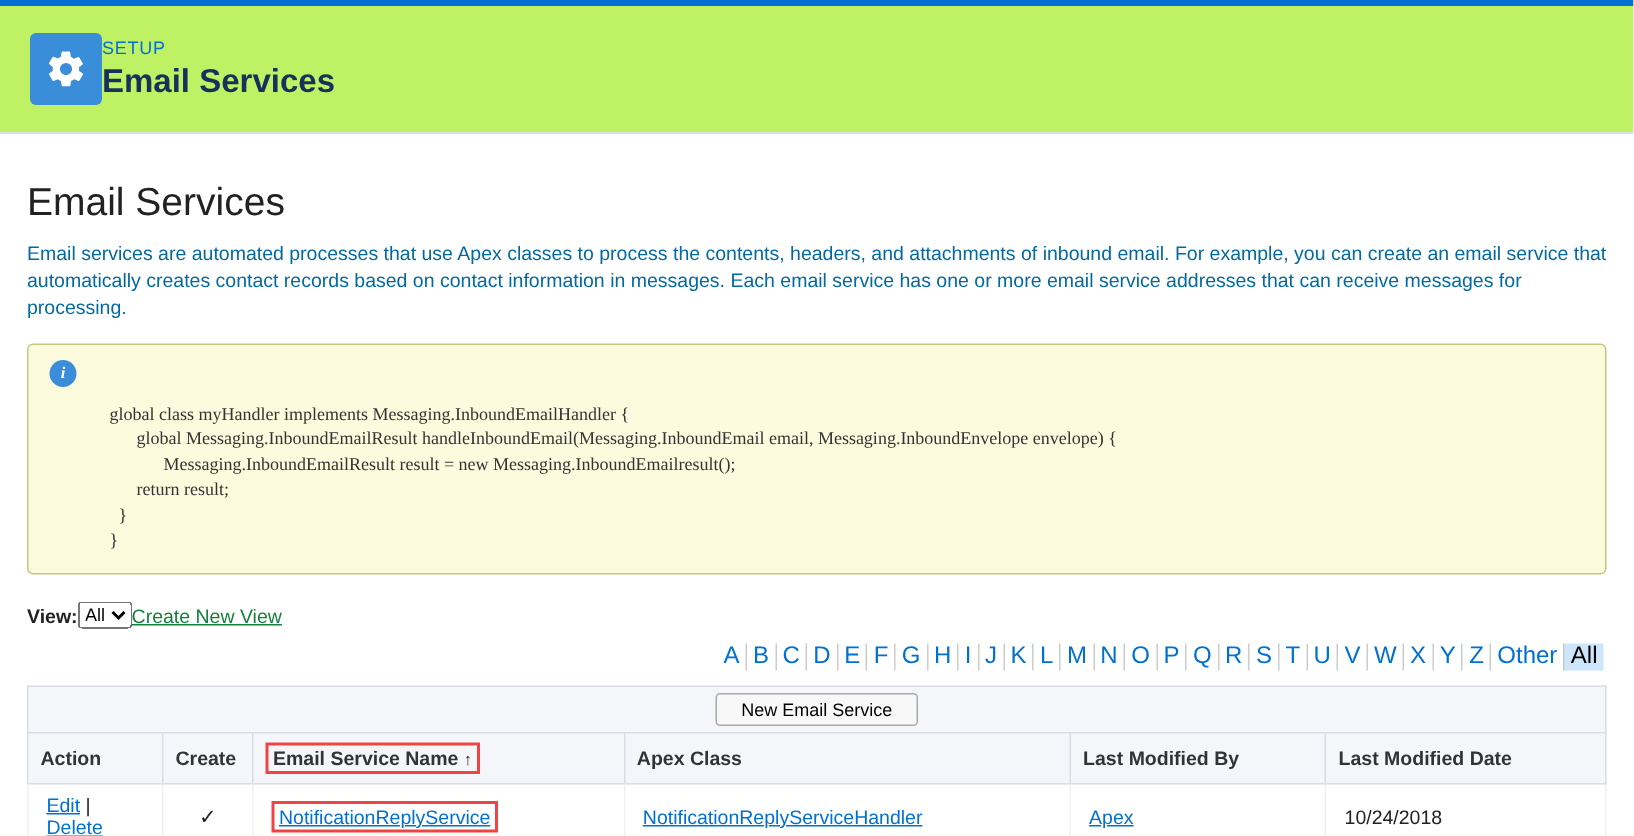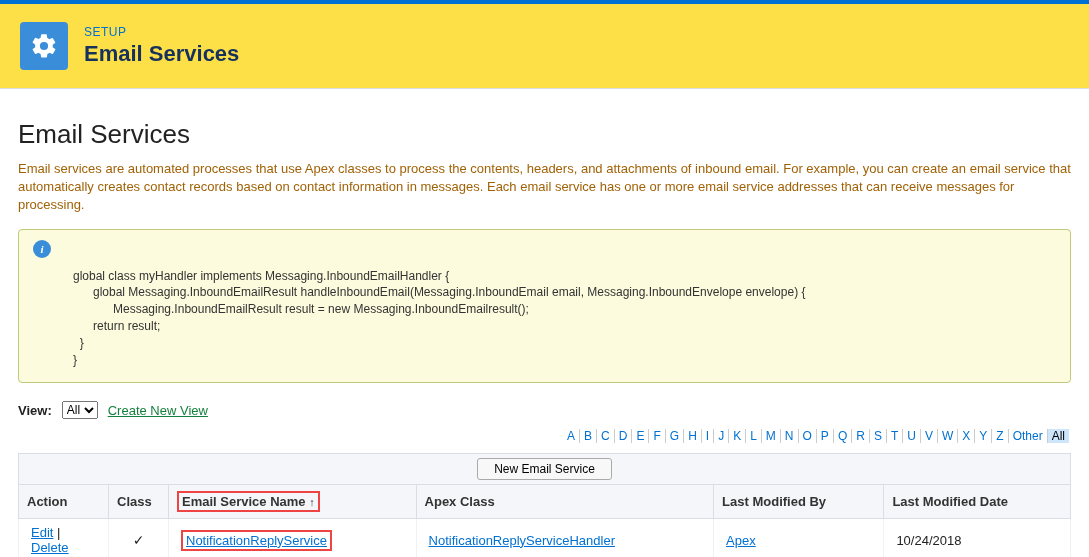--- a/index.html
+++ b/index.html
@@ -1,33 +1,33 @@
 <!DOCTYPE html>
 <html><head>
 <meta charset="utf-8">
 <style>
 * { box-sizing: border-box; margin: 0; padding: 0; }
 body { font-family: Arial, Helvetica, sans-serif; font-size: 13px; color: #222; background: #fff; width: 1089px; }
 .top-bar { height: 4px; background: #0070d2; }
-.setup-header { background: #fde047; border-bottom: 1px solid #d8dde6; padding: 18px 20px; display: flex; align-items: center; gap: 16px; }
+.setup-header { background: #bef264; border-bottom: 1px solid #d8dde6; padding: 18px 20px; display: flex; align-items: center; }
 .setup-icon { width: 48px; height: 48px; background: #3a8dd8; border-radius: 4px; display: flex; align-items: center; justify-content: center; }
 .setup-titles .eyebrow { font-size: 12px; color: #0070d2; letter-spacing: 0.5px; }
 .setup-titles .main-title { font-size: 22px; font-weight: bold; color: #16325c; margin-top: 2px; }
 .content { padding: 16px 18px; }
 .page-title { font-size: 26px; color: #222; margin: 14px 0 10px 0; font-weight: normal; }
-.page-desc { font-size: 13px; color: #a16207; line-height: 1.4; margin-bottom: 14px; }
+.page-desc { font-size: 13px; color: #0369a1; line-height: 1.4; margin-bottom: 14px; }
 .info-box { border: 1px solid #c0c97c; background: #fcfbdd; padding: 10px 14px 14px 14px; border-radius: 4px; margin-bottom: 18px; }
 .info-header { display: flex; align-items: center; gap: 10px; font-weight: bold; font-size: 13px; margin-bottom: 10px; }
 .info-icon { width: 18px; height: 18px; background: #3a8dd8; border-radius: 50%; color: #fff; font-size: 11px; font-weight: bold; display: inline-flex; align-items: center; justify-content: center; font-family: Georgia, serif; font-style: italic; }
-.code-block { font-family: Liberation Sans, sans-serif; font-size: 12px; white-space: pre; color: #333; padding-left: 40px; line-height: 1.4; overflow: hidden; }
-.view-row { display: flex; align-items: center; gap: 10px; font-size: 13px; margin: 4px 0 6px 0; }
+.code-block { font-family: Liberation Serif, serif; font-size: 12px; white-space: pre; color: #333; padding-left: 40px; line-height: 1.4; overflow: hidden; }
+.view-row { display: flex; align-items: center; font-size: 13px; margin: 4px 0 6px 0; }
 .view-row b { font-weight: bold; }
 .view-row select { font-size: 12px; }
 .view-row a { color: #15803d; text-decoration: underline; }
-.alpha-row { text-align: right; font-size: 12px; color: #0070d2; padding: 4px 2px; }
+.alpha-row { text-align: right; font-size: 16px; color: #0070d2; padding: 4px 2px; }
 .alpha-row span { display: inline-block; border-left: 1px solid #ccc; padding: 0 4px; cursor: pointer; }
 .alpha-row span:first-child { border-left: none; }
 .alpha-row .selected { background: #cde6fb; color: #000; }
 .table-wrap { margin-top: 6px; }
 .new-btn-row { text-align: center; padding: 4px 0; border: 1px solid #d8dde6; border-bottom: none; background: #f4f6f9; }
 .new-btn-row button { font-size: 12px; padding: 3px 16px; background: #f8f8f8; border: 1px solid #aaa; border-radius: 3px; cursor: pointer; }
 table.data { width: 100%; border-collapse: collapse; font-size: 13px; }
 table.data th { background: #f4f6f9; text-align: left; font-weight: bold; color: #333; padding: 6px 8px; border: 1px solid #d8dde6; }
 table.data td { padding: 6px 12px; border-left: 1px solid #eef1f5; border-right: 1px solid #eef1f5; }
 table.data td a { color: #0070d2; text-decoration: underline; }
@@ -81,21 +81,21 @@
   <div class="alpha-row"><span>A</span><span>B</span><span>C</span><span>D</span><span>E</span><span>F</span><span>G</span><span>H</span><span>I</span><span>J</span><span>K</span><span>L</span><span>M</span><span>N</span><span>O</span><span>P</span><span>Q</span><span>R</span><span>S</span><span>T</span><span>U</span><span>V</span><span>W</span><span>X</span><span>Y</span><span>Z</span><span>Other</span><span class="selected">All</span></div>
 
   <div class="table-wrap">
     <div class="new-btn-row">
       <button>New Email Service</button>
     </div>
     <table class="data">
       <thead>
         <tr>
           <th class="action-col">Action</th>
-          <th class="active-col">Class</th>
+          <th class="active-col">Create</th>
           <th>
             <span class="highlight-box">
               <span>Email Service Name</span>
               <span class="sort-arrow"> ↑</span>
             </span>
           </th>
           <th>Apex Class</th>
           <th>Last Modified By</th>
           <th>Last Modified Date</th>
         </tr>

